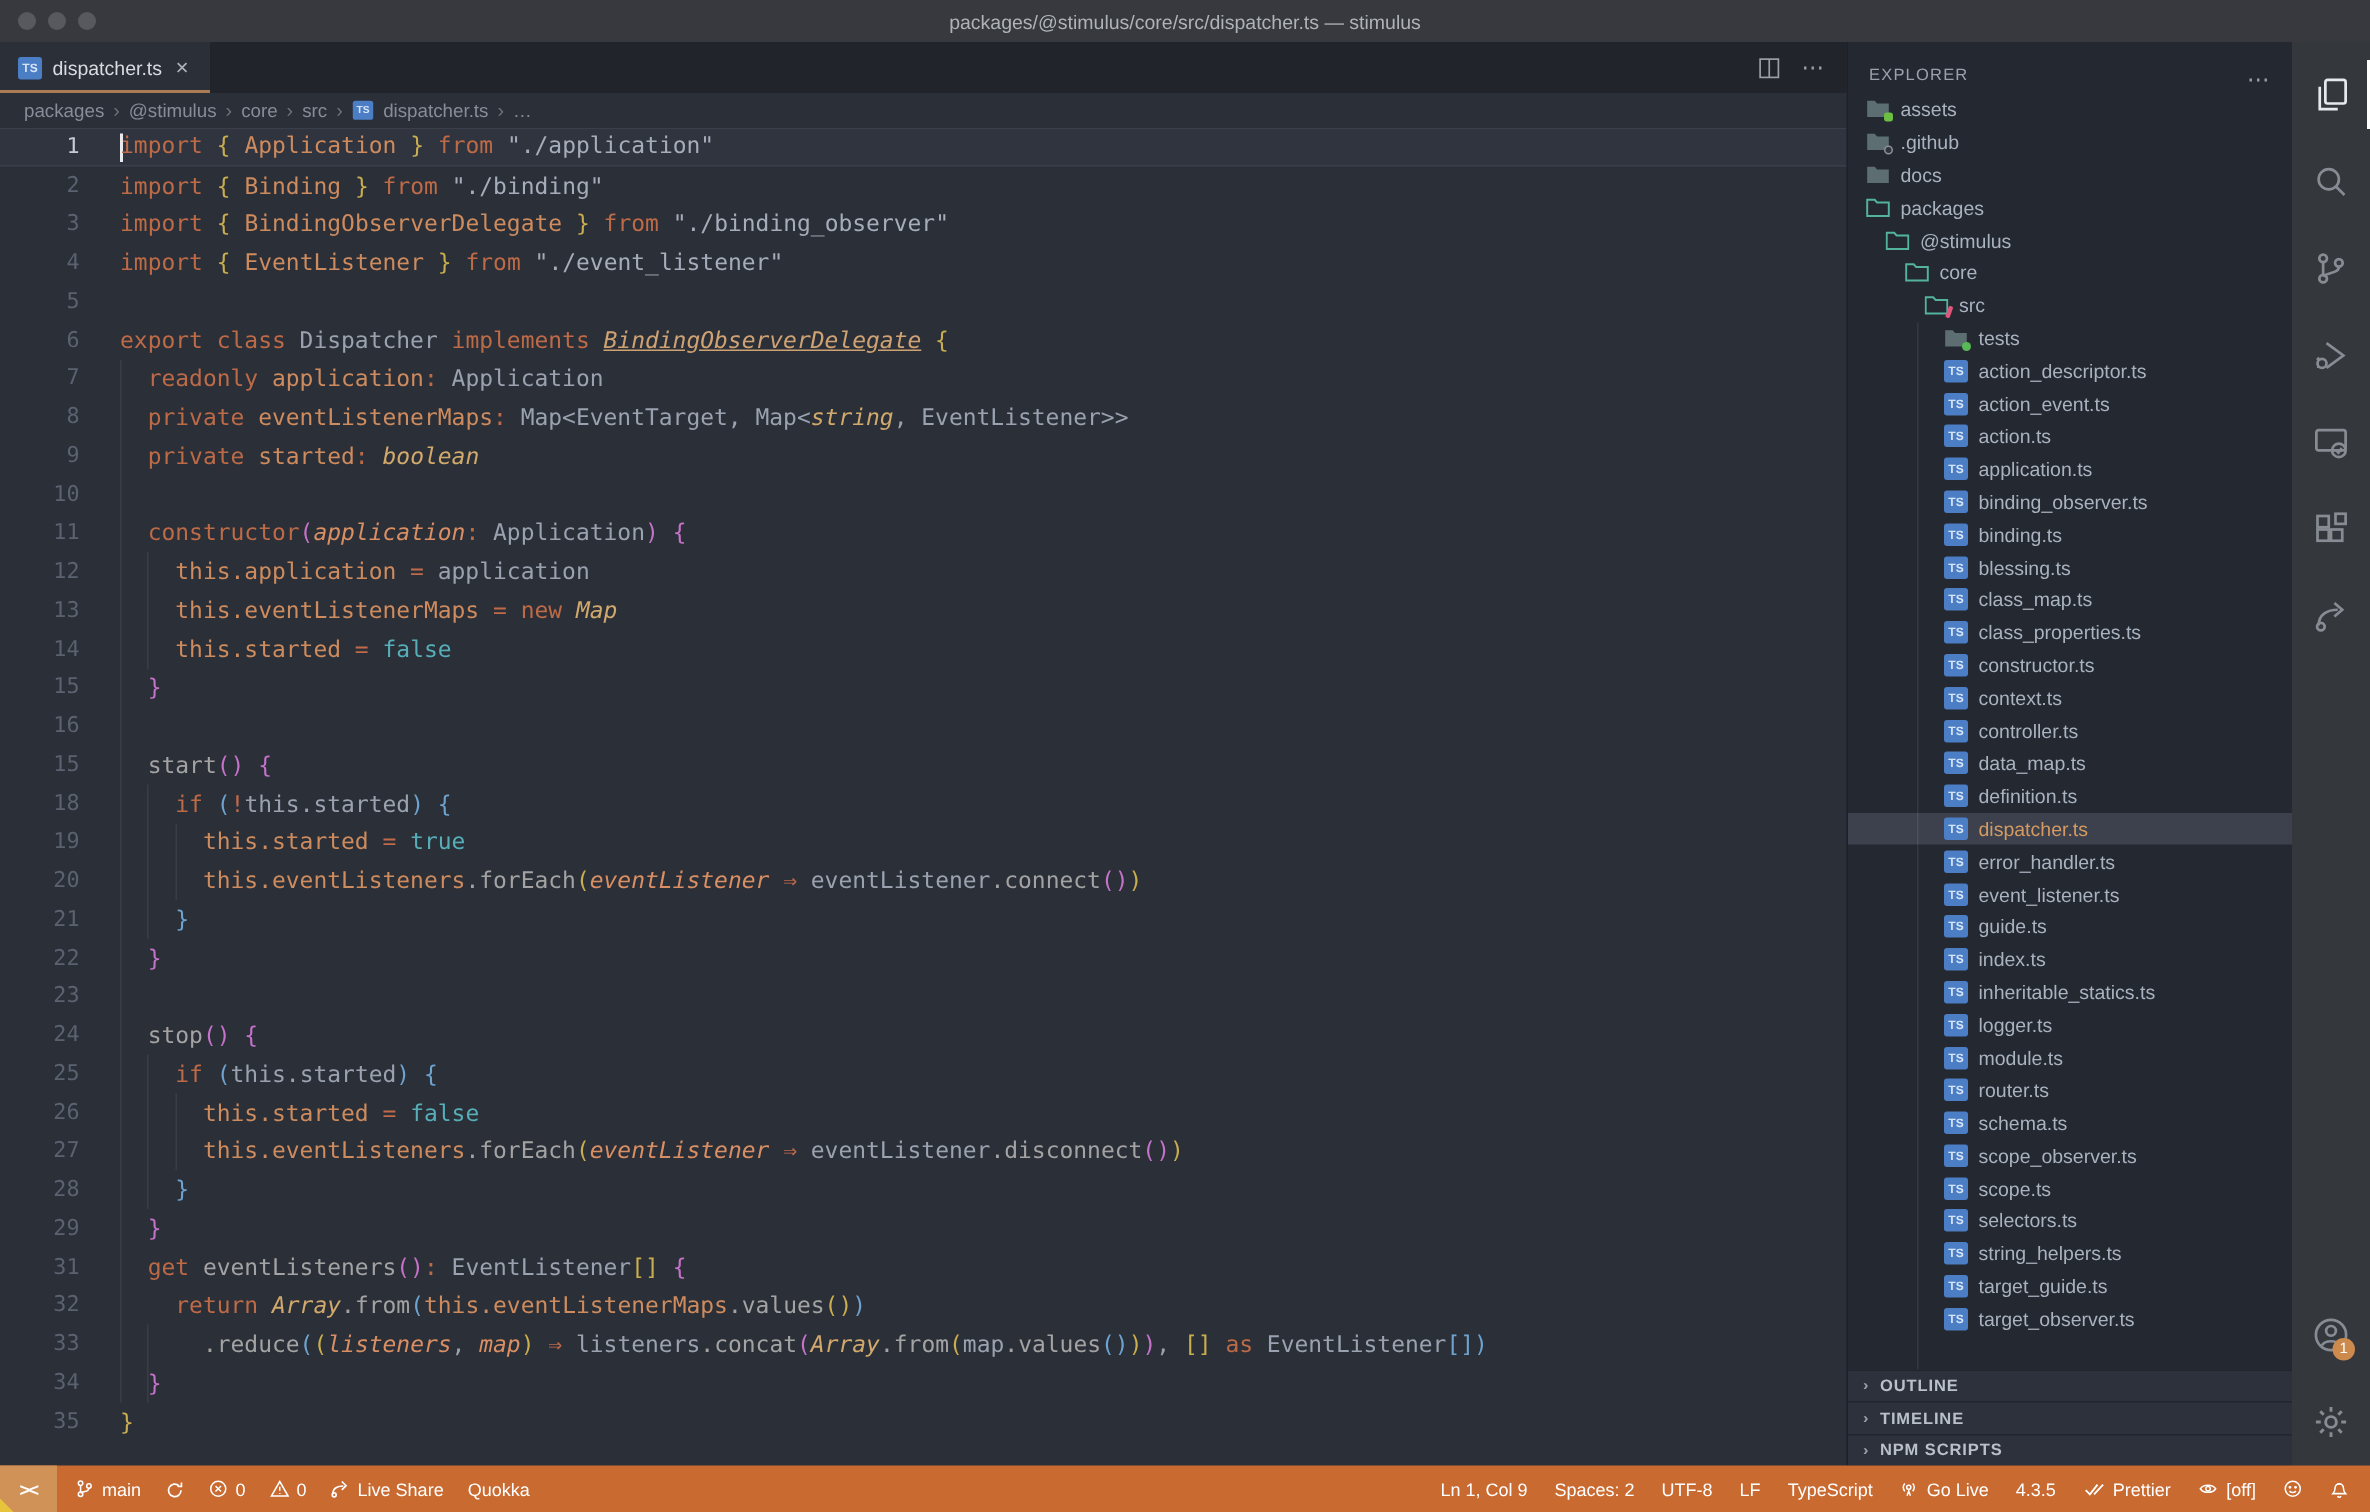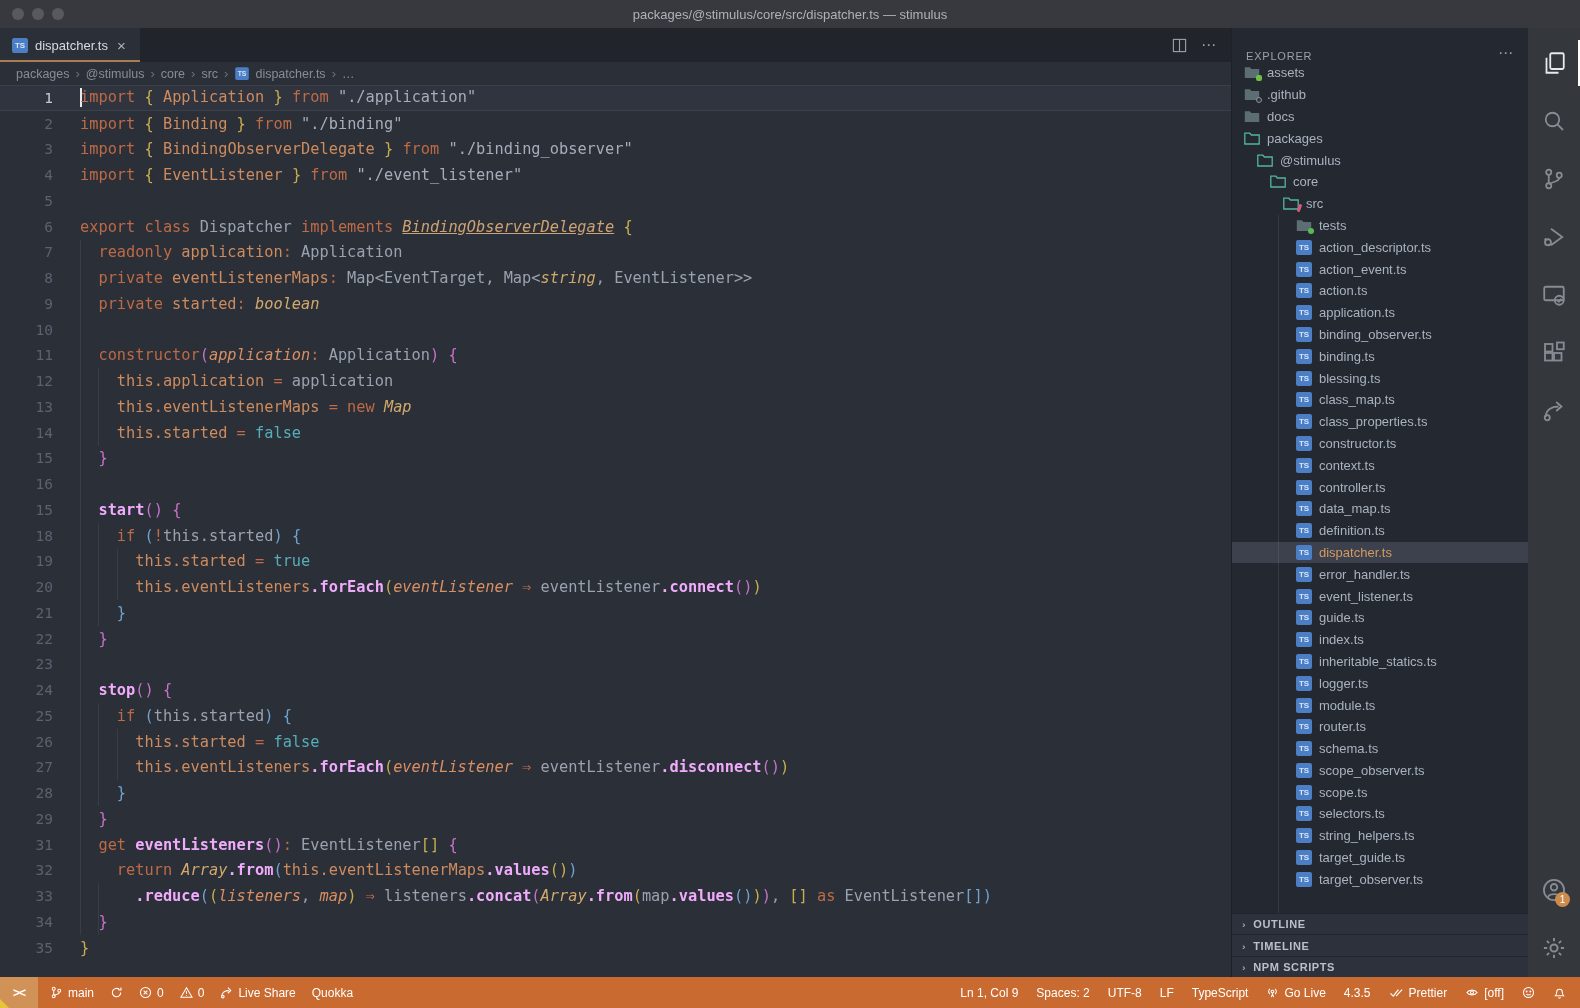--- a/index.html
+++ b/index.html
@@ -52,32 +52,32 @@
   .code-line.current .ln { color:#c6ccd6; }
   .cursor { display:inline-block; width:1.5px; height:19px; background:#e8eaee;
             vertical-align:middle; margin-right:-1.5px; }
   .guide { position:absolute; width:1px; background:rgba(255,255,255,.07); }
 
   .t-kw  { color:#bd6a47; }
   .t-op  { color:#c06a4a; }
   .t-prop{ color:#cd8b5e; }
   .t-str { color:#a6adba; }
   .t-fg  { color:#9aa2af; }
-  .t-wh  { color:#f0abfc;font-weight:bold; }
+  .t-wh  { color:#a3a3a3; }
   .t-ty  { color:#d2a96c; font-style:italic; }
   .t-tyu { color:#cfa273; font-style:italic; text-decoration:underline; }
   .t-pm  { color:#d98e64; font-style:italic; }
   .t-bool{ color:#56aeb8; }
   .t-py  { color:#c9ae4f; }
   .t-pp  { color:#c572c9; }
   .t-pb  { color:#6ea3cf; }
 
   
   .sidebar { width:296px; background:#242831; display:flex; flex-direction:column; min-height:0; }
-  .sb-header { height:34px; display:flex; align-items:flex-end; padding:0 14px; flex:0 0 auto; }
+  .sb-header { height:34px; display:flex; align-items:flex-start; padding:16px 14px; flex:0 0 auto; }
   .sb-title { font-size:11px; letter-spacing:.8px; color:#9aa1ac; }
   .sb-header .dots { margin-left:auto; }
   .sb-section { height:23px; background:#2d313b; display:flex; align-items:center; gap:6px;
                 padding-left:8px; font-size:11px; font-weight:bold; letter-spacing:.6px;
                 color:#c9cfda; flex:0 0 auto; }
   .chev { display:inline-block; color:#9aa1ac; font-size:11px; transform:scaleY(.9); }
   .chev.down { transform:rotate(90deg); }
 
   .tree { flex:1 1 auto; position:relative; overflow:hidden; }
   .tree-guide { position:absolute; left:46px; width:1px; background:rgba(255,255,255,.08); }
@@ -111,21 +111,21 @@
   .ab-badge { position:absolute; right:10px; bottom:12px; min-width:15px; height:15px;
               border-radius:50%; background:#cd8a4d; color:#fff; font-size:10px;
               display:flex; align-items:center; justify-content:center; }
 
   
   .statusbar { height:31px; background:#c96a31; display:flex; align-items:center;
                color:#fff; font-size:12px; flex:0 0 auto; position:relative; }
   .remote-block { width:38px; height:31px; background:#d19257; display:flex;
                   align-items:center; justify-content:center; font-weight:bold;
                   font-size:12px; letter-spacing:-1px; flex:0 0 auto; }
-  .sb-left { display:flex; align-items:flex-start; gap:16px; margin-left:12px; }
+  .sb-left { display:flex; align-items:flex-end; gap:16px; margin-left:12px; }
   .sb-right { display:flex; align-items:center; gap:18px; margin-left:auto; margin-right:14px; }
   .sb-item { display:flex; align-items:center; gap:5px; white-space:nowrap; }
   .sb-item svg { display:block; stroke:#fff; }
   .corner-artifact { position:absolute; left:0; bottom:0; width:0; height:0;
                      border-left:9px solid #e8c43c; border-top:9px solid transparent; }
 </style>
 </head>
 <body>
 
 <div class="window">

